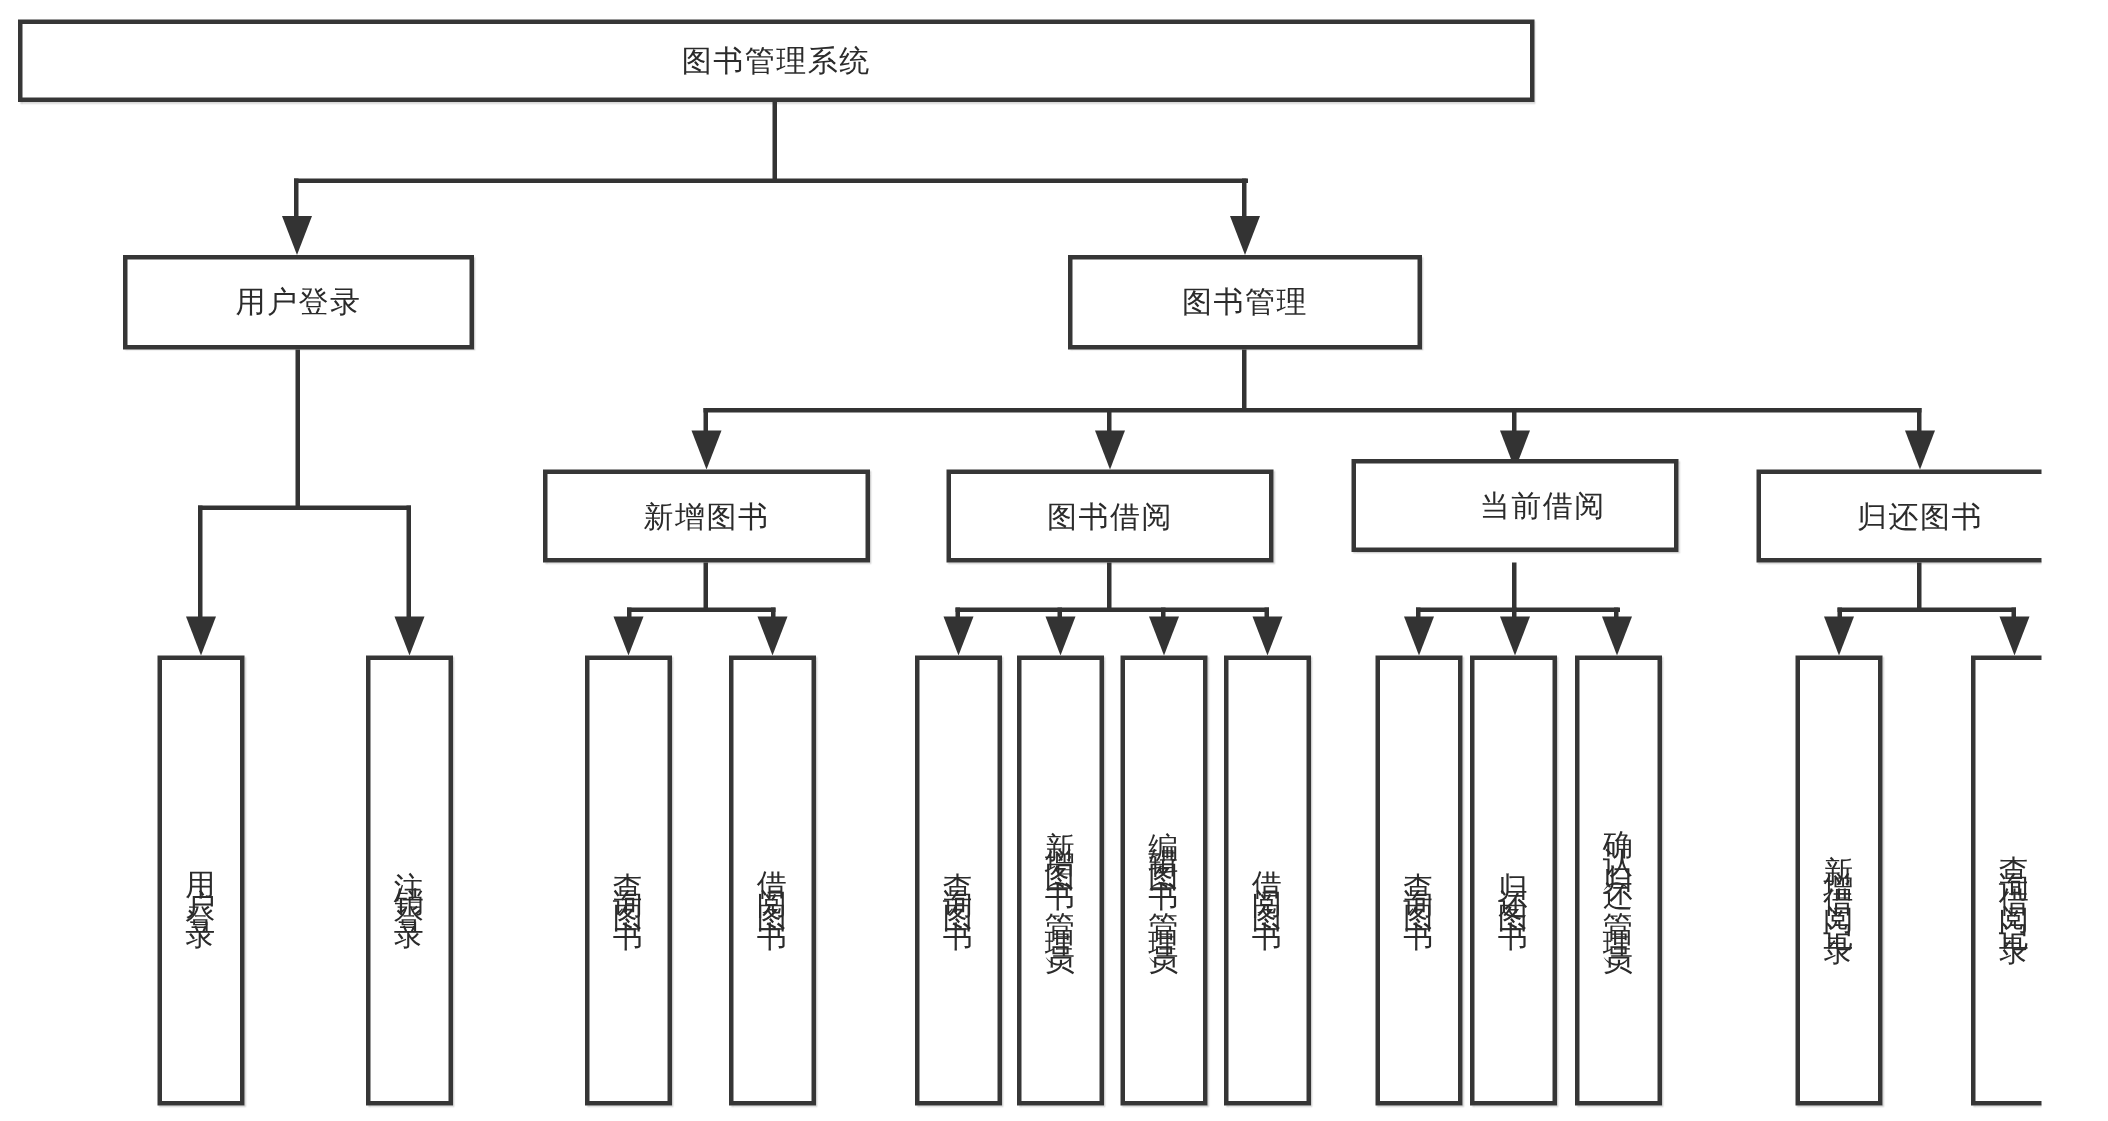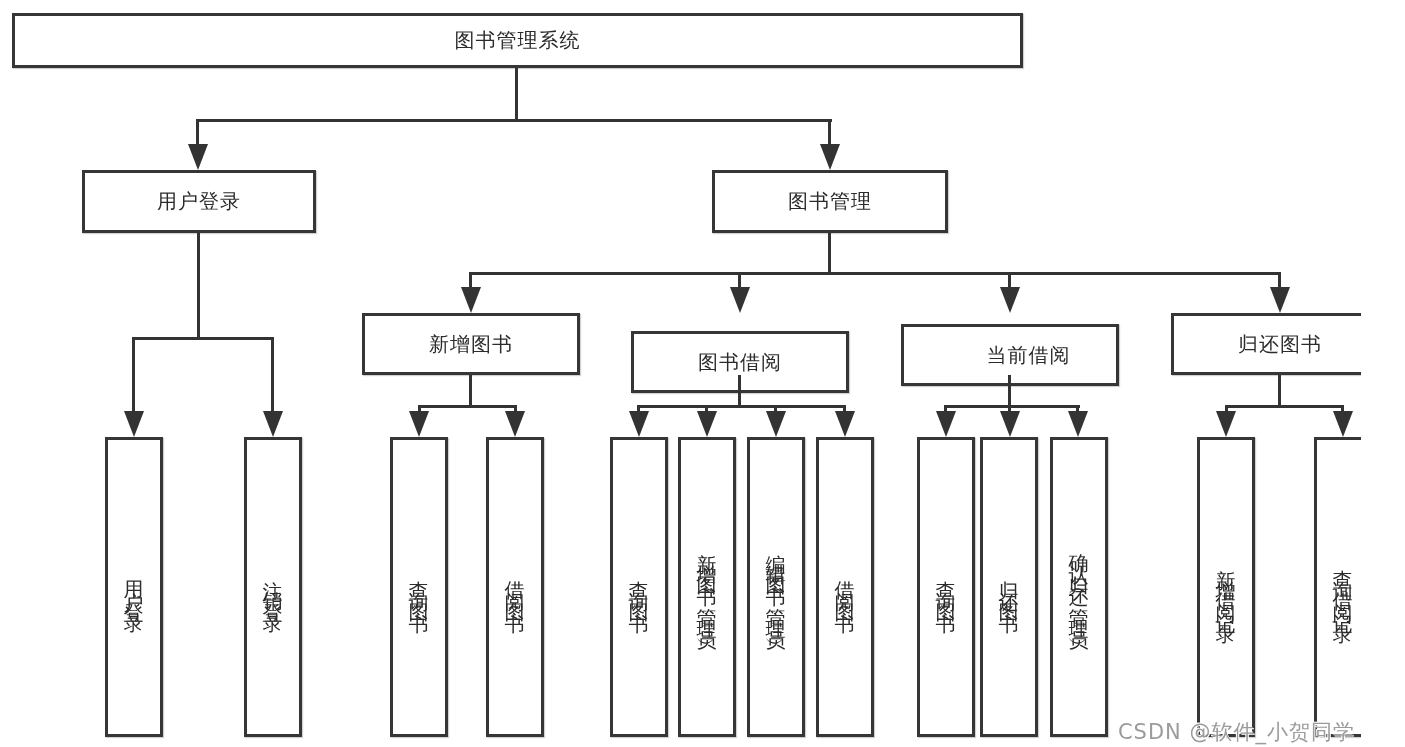--- a/index.html
+++ b/index.html
@@ -108,24 +108,24 @@
   <div class="line vl" style="left:1008px; top:272px; height:18px;"></div>
   <div class="line vl" style="left:1278px; top:272px; height:18px;"></div>
   <div class="arr" style="left:461px; top:287px;"></div>
   <div class="arr" style="left:730px; top:287px;"></div>
   <div class="arr" style="left:1000px; top:287px;"></div>
   <div class="arr" style="left:1270px; top:287px;"></div>
 
   <div class="hbox" style="left:362px; top:313px; width:218px; height:62px;">
     <span>新增图书</span>
   </div>
-  <div class="hbox" style="left:631px; top:331px; width:218px; height:62px;text-align:right;">
+  <div class="hbox" style="left:631px; top:313px; width:218px; height:62px;text-align:right;">
     <span>图书借阅</span>
   </div>
-  <div class="hbox" style="left:901px; top:324px; width:218px; height:62px;padding-left:37px;">
+  <div class="hbox" style="left:901px; top:306px; width:218px; height:62px;padding-left:37px;">
     <span>当前借阅</span>
   </div>
   <div class="hbox" style="left:1171px; top:313px; width:218px; height:62px;">
     <span>归还图书</span>
   </div>
 
   <div class="line vl" style="left:469px; top:375px; height:32px;"></div>
   <div class="line hl" style="left:418px; top:405px; width:99px;"></div>
   <div class="line vl" style="left:418px; top:405px; height:10px;"></div>
   <div class="line vl" style="left:514px; top:405px; height:10px;"></div>
@@ -196,15 +196,14 @@
     <span class="vtext">确认归还（管理员）</span>
   </div>
 
   <div class="vbox" style="left:1197px;">
     <span class="vtext">新增借阅记录</span>
   </div>
   <div class="vbox" style="left:1314px;">
     <span class="vtext">查询借阅记录</span>
   </div>
 
-  <div class="watermark">CSDN @软件_小贺同学</div>
 
 </div>
 
 </body></html>

